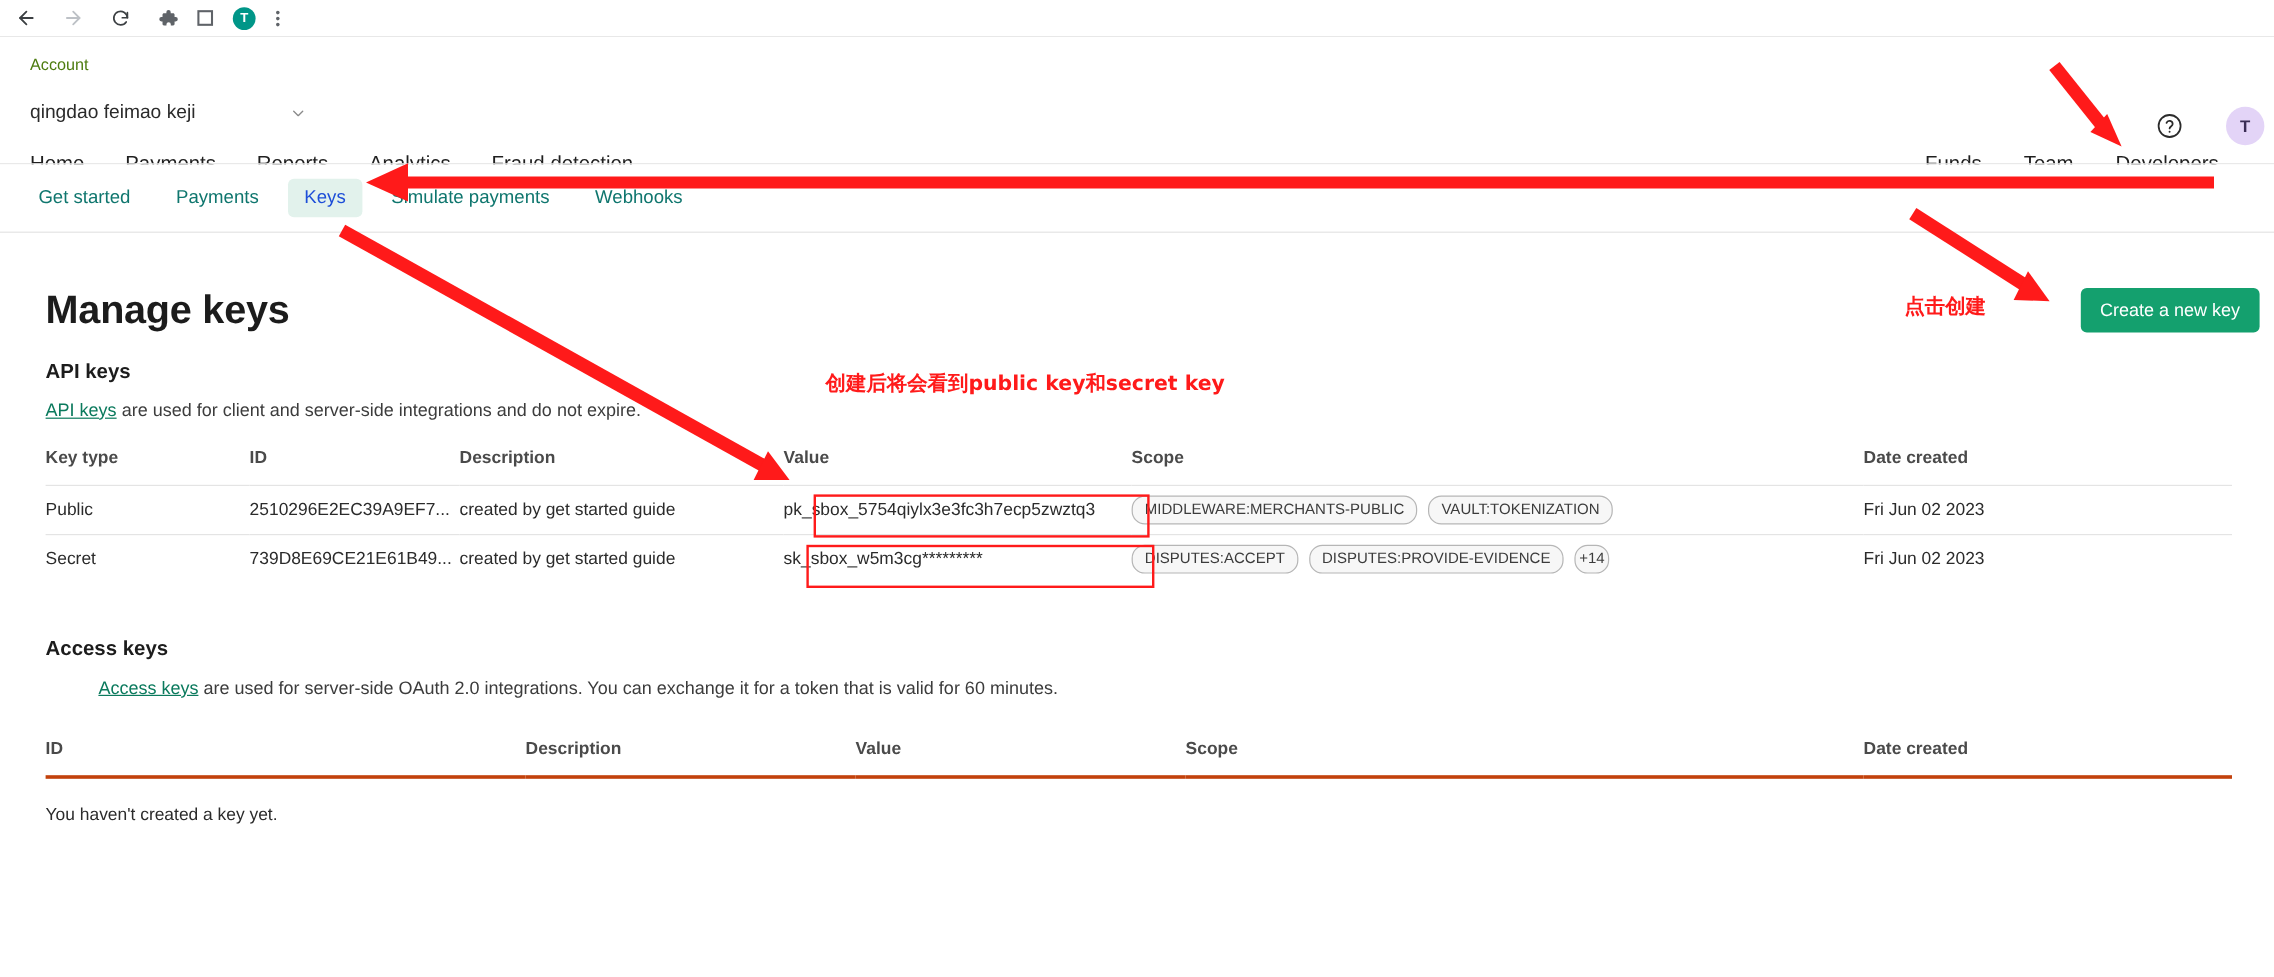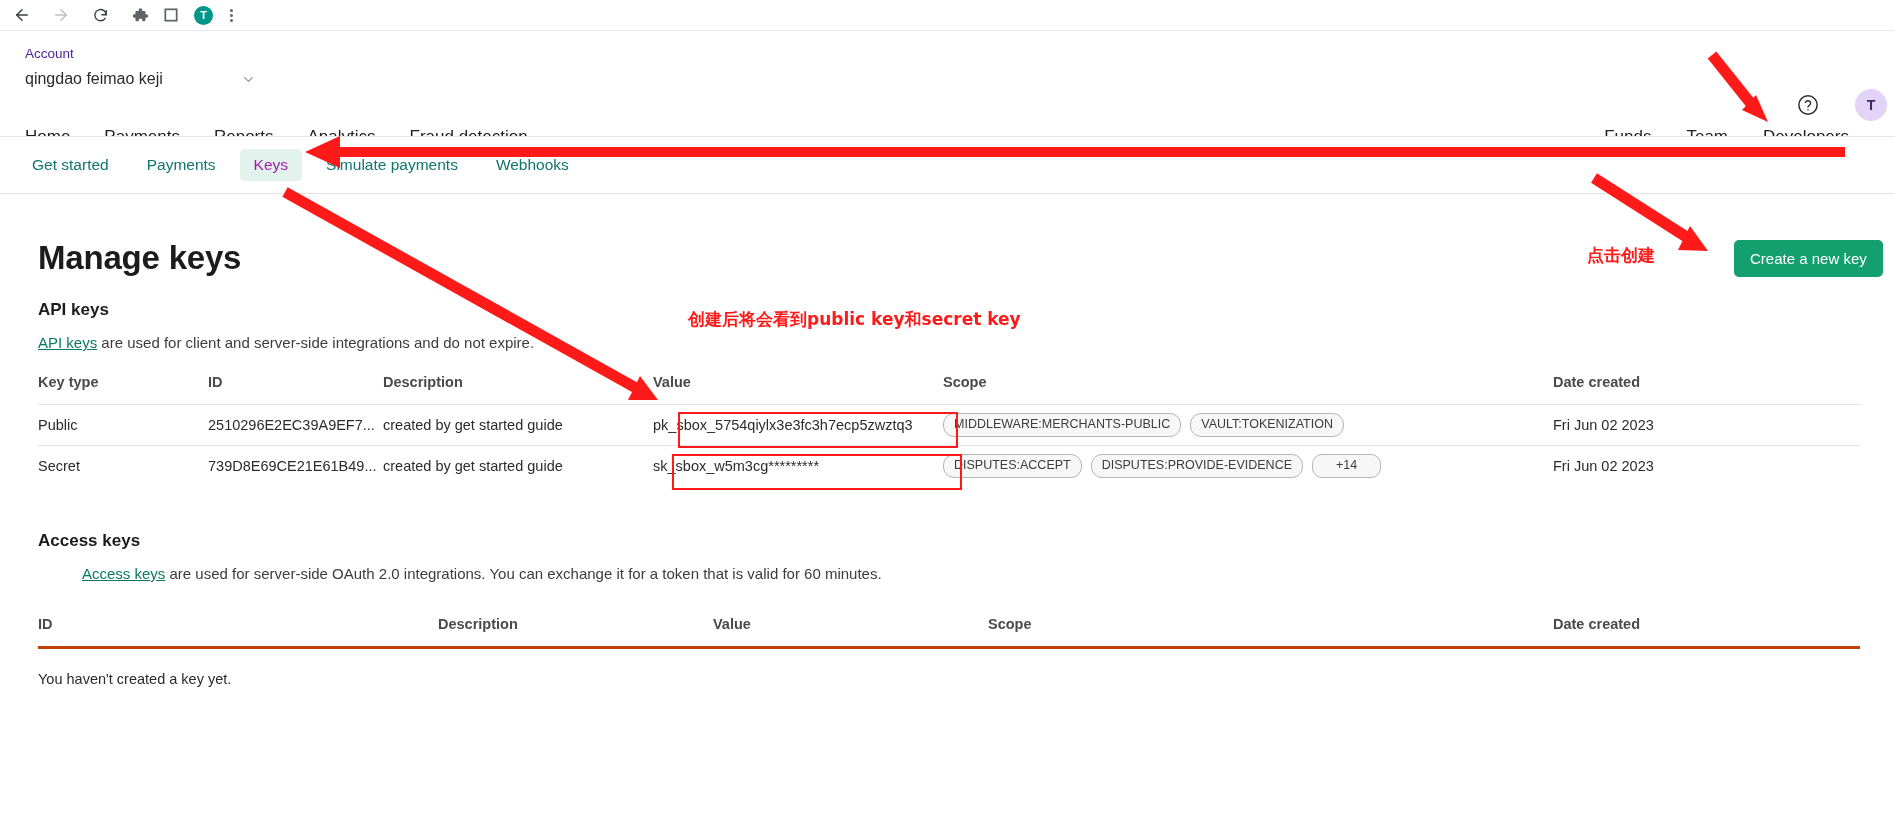--- a/index.html
+++ b/index.html
@@ -47,23 +47,23 @@
     align-items: center; justify-content: center; margin-left: 10px;
   }
   .kebab { width: 18px; margin: 0 7px 0 9px; display: flex; flex-direction: column;
     align-items: center; gap: 2px; }
   .kebab i { width: 3px; height: 3px; border-radius: 50%; background: #5f6368; display: block; }
 
   
   .app-header { position: absolute; left: 0; top: 31px; width: 1895px; height: 105px; background: #fff; }
   .account-label {
     position: absolute; left: 25px; top: 15px;
-    font-size: 13.5px; color: #4c1d95;
-  }
-  .account-row { position: absolute; left: 25px; top: 39px; display: flex; align-items: center; }
+    font-size: 13.5px; color: #4d7c0f;
+  }
+  .account-row { position: absolute; left: 25px; top: 54px; display: flex; align-items: center; }
   .account-name { font-size: 16px; color: #2b2b2b; }
   .account-caret { margin-left: 78px; color: #8a8a8a; display: flex; }
 
   .main-nav { position: absolute; left: 25px; top: 96px; display: flex; gap: 34px; }
   .main-nav a {
     font-size: 17px; color: #1f1f1f; text-decoration: none; padding-bottom: 13px;
     white-space: nowrap;
   }
   .right-nav { position: absolute; right: 0px; top: 96px; display: flex; gap: 35px; }
   .right-nav a {
@@ -93,21 +93,21 @@
   
   .subtabs {
     position: absolute; left: 0; top: 137px; width: 1895px; height: 57px;
     display: flex; align-items: center; padding-left: 18px; gap: 10px;
     border-bottom: 1px solid #e4e4e4; background: #fff;
   }
   .subtab {
     font-size: 15.5px; color: #0f766e; padding: 7px 14px; border-radius: 5px;
     text-decoration: none; white-space: nowrap;
   }
-  .subtab.active { background: #e2f2ec; color: #a21caf; }
+  .subtab.active { background: #e2f2ec; color: #1d4ed8; }
 
   
   .page { position: absolute; left: 0; top: 194px; width: 1895px; }
   .page-title {
     position: absolute; left: 38px; top: 45px;
     font-size: 33px; font-weight: bold; color: #1c1c1c; letter-spacing: -0.2px;
   }
   .create-btn {
     position: absolute; left: 1734px; top: 46px;
     background: #14a06e; color: #fff; border: none; border-radius: 5px;
@@ -149,21 +149,21 @@
     border-top: 3px solid #c2410c; height: 62px; vertical-align: middle;
     font-size: 14.5px; color: #2b2b2b;
   }
 
   .scope-cell { display: flex; gap: 9px; flex-wrap: nowrap; }
   .badge {
     border: 1px solid #b6b6b6; border-radius: 11px; background: #f7f7f7;
     font-size: 12.5px; color: #3c3c3c; padding: 3px 10px; white-space: nowrap;
     line-height: 1.25;
   }
-  .badge.count { padding: 3px 23px; border-radius: 10px; }
+  .badge.count { padding: 3px 3px; }
   .anno-svg { position: absolute; left: 0; top: 0; width: 1895px; height: 814px; pointer-events: none; }
   .anno-text {
     position: absolute; color: #ff1a1a; font-size: 17px; font-weight: bold;
     white-space: nowrap; font-family: "DejaVu Sans", sans-serif;
   }
   .anno-text-cn-mid { left: 688px; top: 308px; }
   .anno-text-cn-btn { left: 1587px; top: 244px; }
   .redbox {
     position: absolute; border: 2px solid #ff1a1a; pointer-events: none;
   }

